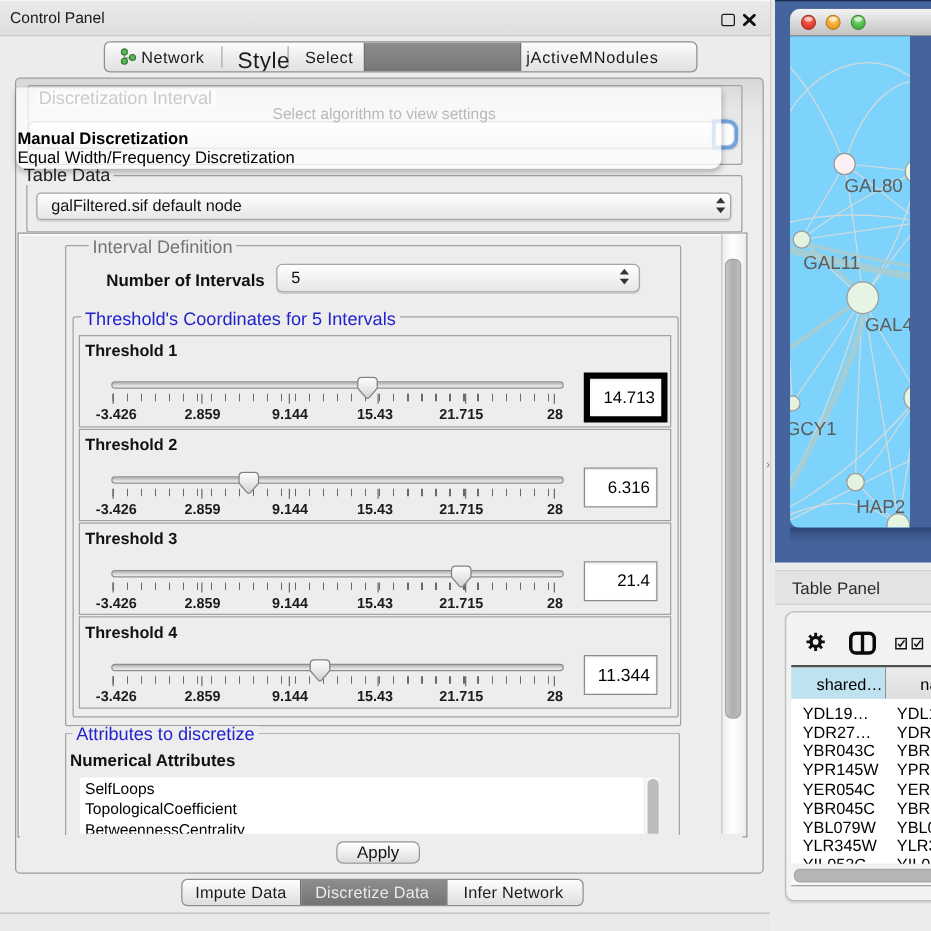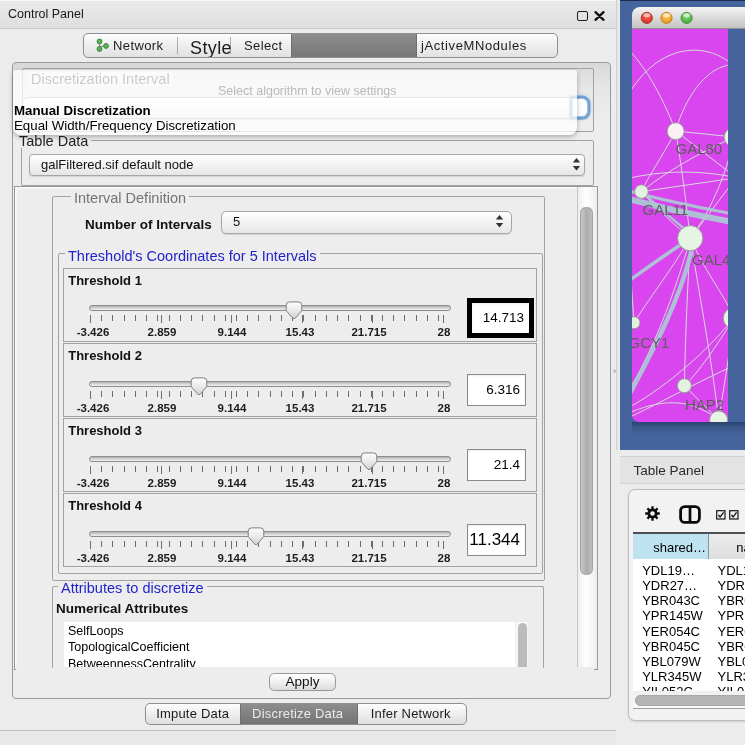--- a/index.html
+++ b/index.html
@@ -139,21 +139,21 @@
 <div class="tick" style="left:231.2px;top:540.6999999999999px;height:8.5px;"></div>
 <div class="tick" style="left:301.8px;top:540.6999999999999px;height:8.5px;"></div>
 <div class="tick" style="left:372.4px;top:540.6999999999999px;height:8.5px;"></div>
 <div class="tick" style="left:443px;top:540.6999999999999px;height:8.5px;"></div>
 <div class="tlab" style="left:93px;top:551.6999999999999px;">-3.426</div>
 <div class="tlab" style="left:162px;top:551.6999999999999px;">2.859</div>
 <div class="tlab" style="left:232px;top:551.6999999999999px;">9.144</div>
 <div class="tlab" style="left:300px;top:551.6999999999999px;">15.43</div>
 <div class="tlab" style="left:369px;top:551.6999999999999px;">21.715</div>
 <div class="tlab" style="left:444px;top:551.6999999999999px;">28</div>
-<div class="abs" style="left:467px;top:523.9px;width:52px;height:30px;border:1px solid #8a8a8a;background:#fff;box-shadow:inset 0 1px 2px rgba(0,0,0,0.08);font-size:17px;color:#000;text-align:right;line-height:30px;padding-right:5px;">11.344</div>
+<div class="abs" style="left:467px;top:523.9px;width:52px;height:30px;border:1px solid #8a8a8a;background:#fff;box-shadow:inset 0 1px 2px rgba(0,0,0,0.08);font-size:14px;color:#000;text-align:right;line-height:30px;padding-right:5px;">11.344</div>
 <svg class="abs" style="left:246.90752879781073px;top:526.9px;" width="18" height="19" viewBox="0 0 18 19">
       <path d="M1.2,4.2 Q1.2,0.9 4.5,0.9 L13.5,0.9 Q16.8,0.9 16.8,4.2 L16.8,9.6 L10.5,16.9 Q9,18.6 7.5,16.9 L1.2,9.6 Z" fill="url(#thg)" stroke="#818181" stroke-width="1"></path>
     </svg>
 <div class="gbox" style="left:52px;top:586px;width:490px;height:90px;border-bottom:none;"></div>
 <div class="gtit" style="left:58px;top:580.5px;color:#2222cc;">Attributes to discretize</div>
 <div class="abs" style="left:56px;top:601px;font-size:13.5px;font-weight:bold;color:#111;">Numerical Attributes</div>
 <div class="abs" style="left:64px;top:621.5px;width:451px;height:45.5px;background:#fff;overflow:hidden;">
       <div class="abs" style="left:4px;top:1.5px;font-size:12.5px;color:#000;line-height:16.3px;">SelfLoops<br>TopologicalCoefficient<br>BetweennessCentrality</div>
     </div>
 <div class="abs" style="left:515px;top:621.5px;width:13px;height:45.5px;background:linear-gradient(90deg,#f2f2f2,#ffffff 50%,#f2f2f2);"></div>
@@ -193,21 +193,21 @@
         </radialGradient>
       </defs>
       <circle cx="6.8" cy="6.9" r="5.6" fill="url(#tlr)" stroke="#a8352b" stroke-width="0.9"></circle>
       <ellipse cx="6.8" cy="4.2" rx="3.4" ry="1.9" fill="#ffffff" opacity="0.55"></ellipse>
       <circle cx="26.5" cy="6.9" r="5.6" fill="url(#tly)" stroke="#b5811d" stroke-width="0.9"></circle>
       <ellipse cx="26.5" cy="4.2" rx="3.4" ry="1.9" fill="#ffffff" opacity="0.55"></ellipse>
       <circle cx="46.6" cy="6.9" r="5.6" fill="url(#tlg)" stroke="#418f38" stroke-width="0.9"></circle>
       <ellipse cx="46.6" cy="4.2" rx="3.4" ry="1.9" fill="#ffffff" opacity="0.55"></ellipse>
     </svg>
 <div class="abs" style="left:12px;top:420.5px;width:113px;height:12px;background:linear-gradient(180deg,#2a4270,#3b5689 40%,#45639c);"></div>
-<div class="abs" style="left:12px;top:28px;width:96px;height:392.5px;background:#d946ef;border-radius:0 0 0 7px;overflow:hidden;">
+<div class="abs" style="left:12px;top:28px;width:96px;height:392.5px;background:#7dd3fc;border-radius:0 0 0 7px;overflow:hidden;">
 <svg width="113" height="392.5" viewBox="0 0 113 392.5" style="position:absolute;left:0;top:0;">
         <path d="M 43.7,102 C 28,62 12,36 -6,18" fill="none" stroke="#d5dadb" stroke-width="1"></path>
         <path d="M 43.7,102 C 58,52 92,22 120,42" fill="none" stroke="#d5dadb" stroke-width="1"></path>
         <path d="M -6,70 C 28,6 92,8 118,58" fill="none" stroke="#d5dadb" stroke-width="1"></path>
         <path d="M 43.7,102 L 102,108" fill="none" stroke="#d5dadb" stroke-width="1"></path>
         <path d="M 43.7,102 L 104.6,148.8" fill="none" stroke="#d5dadb" stroke-width="1"></path>
         <path d="M 43.7,102 C 30,128 16,148 9.4,162.6" fill="none" stroke="#d5dadb" stroke-width="1"></path>
         <path d="M 43.7,102 C 50,140 55,180 58.2,209.2" fill="none" stroke="#d5dadb" stroke-width="1"></path>
         <path d="M 9.4,162.6 C 40,138 80,118 102.2,108.2" fill="none" stroke="#d5dadb" stroke-width="1"></path>
         <path d="M 9.4,162.6 L 104.6,148.8" fill="none" stroke="#d5dadb" stroke-width="1"></path>

